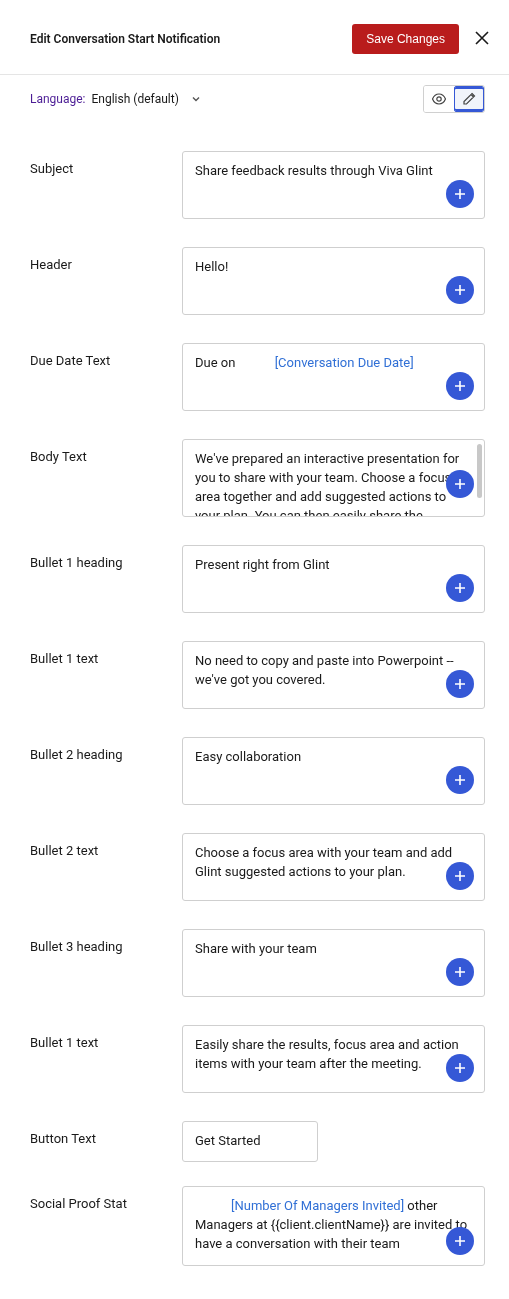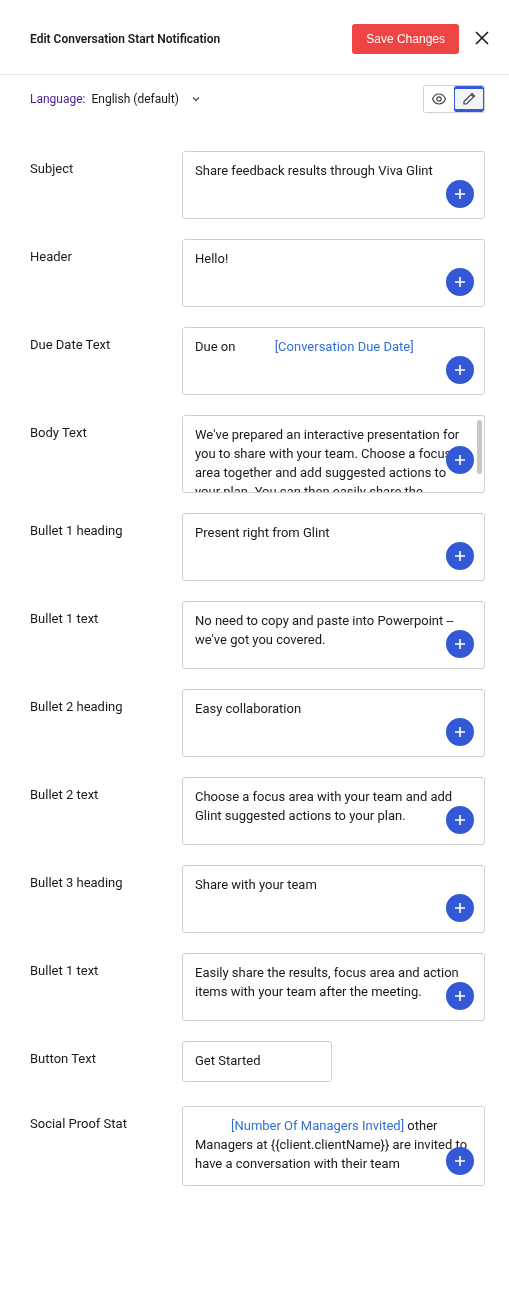--- a/index.html
+++ b/index.html
@@ -20,21 +20,21 @@
       font-size: 12px;
       font-weight: 600;
       color: #1a1a1a;
     }
     .header-right {
       display: flex;
       align-items: center;
       gap: 12px;
     }
     .save-btn {
-      background: #ef4444;
+      background: #b91c1c;
       color: #fff;
       border: none;
       padding: 8px 14px;
       font-size: 12px;
       border-radius: 3px;
       cursor: pointer;
     }
     .close-btn {
       background: transparent;
       border: none;
@@ -90,21 +90,21 @@
       box-shadow: 0 2px 0 #3558d6 inset, 0 -2px 0 #3558d6 inset;
       border: 1px solid #3558d6;
       border-radius: 2px;
       position: relative;
     }
     .form-area {
       padding: 30px 24px 20px 30px;
     }
     .field-row {
       display: flex;
-      margin-bottom: 20px;
+      margin-bottom: 28px;
     }
     .field-label {
       width: 152px;
       flex-shrink: 0;
       font-size: 13px;
       color: #1a1a1a;
       padding-top: 10px;
     }
     .field-box {
       flex: 1;
@@ -112,21 +112,21 @@
       border-radius: 3px;
       padding: 10px 12px 12px 12px;
       position: relative;
       font-size: 13px;
       line-height: 1.45;
       color: #1a1a1a;
       min-height: 68px;
     }
     .field-box.small {
       min-height: 40px;
-      width: 150px;
+      width: 136px;
       flex: none;
       padding: 10px 12px;
     }
     .field-box.scroll::after {
       content: "";
       position: absolute;
       right: 2px;
       top: 4px;
       width: 5px;
       height: 54px;

